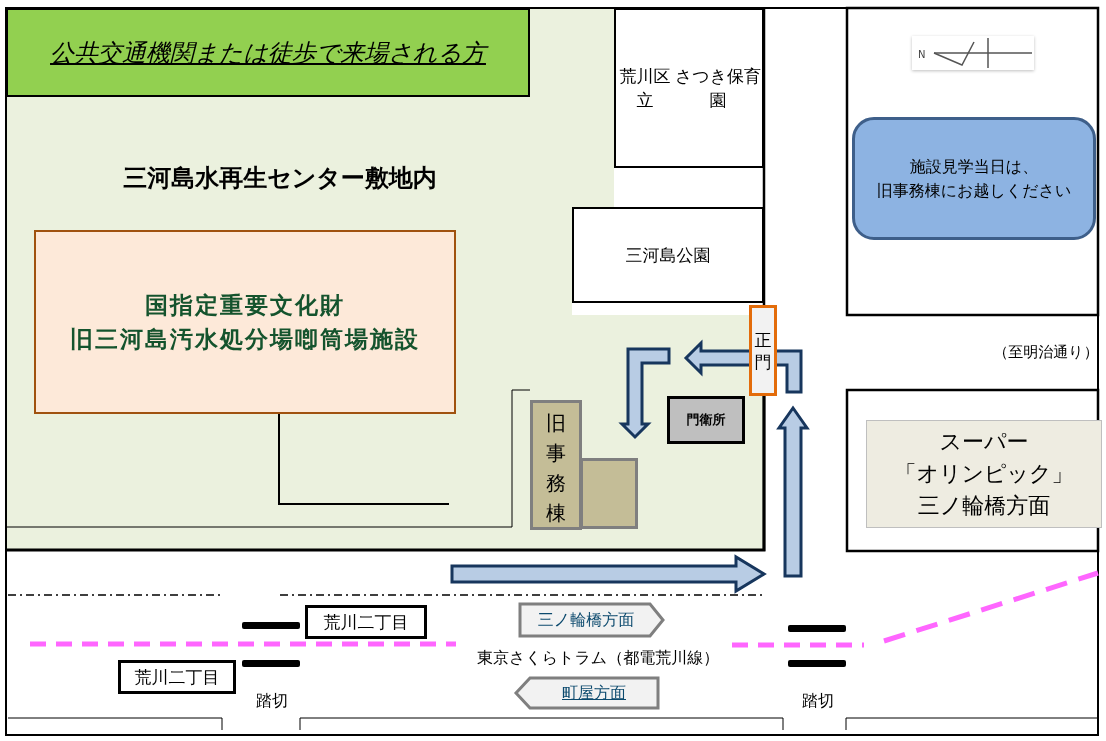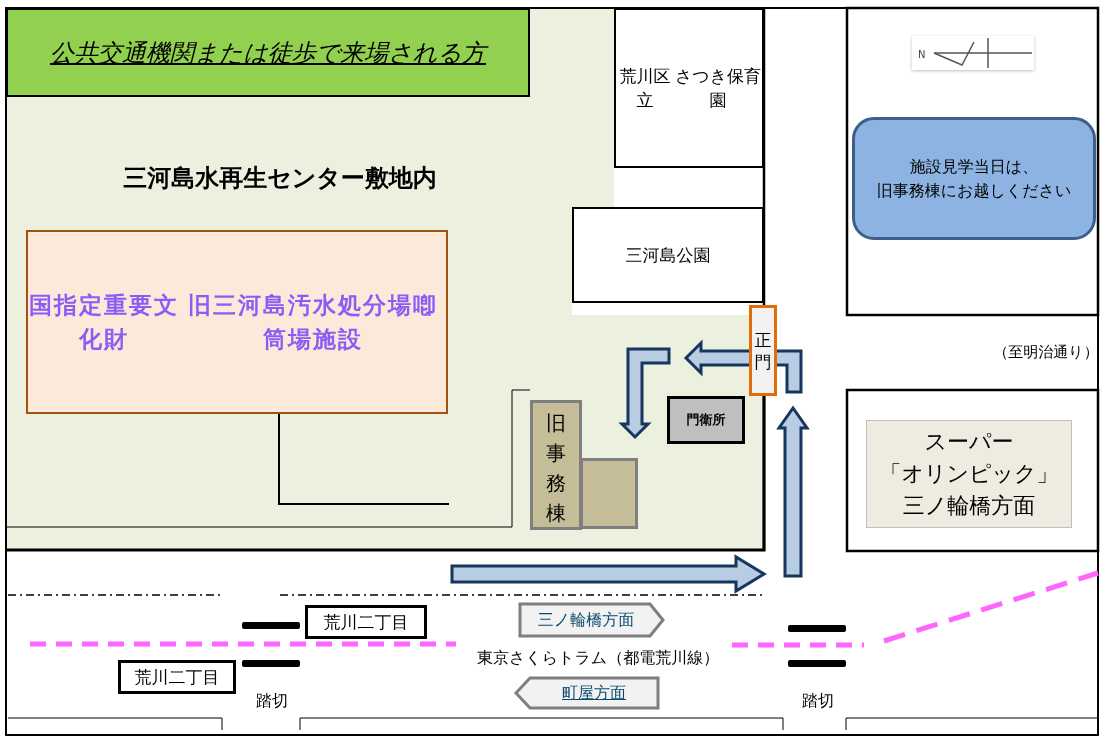--- a/index.html
+++ b/index.html
@@ -5,38 +5,38 @@
   html, body { margin:0; padding:0; background:#ffffff; }
   body { width:1106px; height:741px; position:relative; overflow:hidden;
          font-family:"DejaVu Sans", "Liberation Sans", sans-serif; color:#000; }
   .abs { position:absolute; box-sizing:border-box; }
   svg.map { position:absolute; left:0; top:0; }
   .center { display:flex; align-items:center; justify-content:center; text-align:center; }
   .title-banner { left:6px; top:8px; width:524px; height:89px; background:#92d050;
     border:2px solid #000; font-size:24px; }
   .title-banner span { text-decoration:underline;font-style:italic; }
   .site-label { left:80px; top:158px; width:400px; height:40px; font-size:24px; font-weight:bold; }
-  .heritage { left:26px; top:230px; width:422px; height:184px; background:#fde9d9;
-    border:2px solid #a0520f; color:#8b5cf6; font-size:23px; font-weight:bold; line-height:34px;
-    letter-spacing:2px; flex-direction:row; }
+  .heritage { left:34px; top:230px; width:422px; height:184px; background:#fde9d9;
+    border:2px solid #a0520f; color:#14532d; font-size:23px; font-weight:bold; line-height:34px;
+    letter-spacing:2px; flex-direction:column; }
   .nursery { left:614px; top:8px; width:150px; height:160px; background:#fff; border:2px solid #000;
     font-size:17px; line-height:24px; flex-direction:row; padding-top:0; }
   .park { left:572px; top:207px; width:192px; height:96px; background:#fff; border:2px solid #000; font-size:17px; }
   .notice { left:852px; top:117px; width:244px; height:123px; background:#8db3e2; border:3px solid #3e5f8a;
     border-radius:22px; font-size:16px; line-height:24px; flex-direction:column; }
   .compass { left:912px; top:36px; width:122px; height:34px; background:#fff;
     box-shadow:0 1px 3px rgba(0,0,0,0.25); }
   .main-gate { left:749px; top:305px; width:28px; height:91px; background:#f2f2f2; border:3px solid #e36c0a;
     font-size:17px; line-height:22px; flex-direction:column; }
   .guardhouse { left:667px; top:396px; width:78px; height:48px; background:#bfbfbf; border:3px solid #000;
     font-size:13px; font-weight:bold; }
   .old-office { left:530px; top:400px; width:52px; height:130px; background:#c4bd97; border:3px solid #7f7f7f;
     font-size:20px; line-height:30px; flex-direction:column; justify-content:flex-start; padding-top:5px; }
   .old-office-annex { left:580px; top:458px; width:58px; height:71px; background:#c4bd97; border:3px solid #7f7f7f; }
-  .super { left:866px; top:420px; width:206px; height:108px; background:#eeece1; border:1px solid #bfbfbf;
+  .super { left:866px; top:420px; width:236px; height:108px; background:#eeece1; border:1px solid #bfbfbf;
     font-size:22px; line-height:32px; flex-direction:column; }
   .meiji { left:990px; top:340px; width:112px; height:24px; font-size:15px; }
   .stop { background:#fff; border:3px solid #000; font-size:17px; }
   .stop-a { left:305px; top:605px; width:122px; height:34px; }
   .stop-b { left:118px; top:660px; width:118px; height:34px; }
   .crossing { font-size:16px; width:60px; height:22px; }
   .crossing-a { left:242px; top:690px; }
   .crossing-b { left:788px; top:690px; }
   .tram-label { left:468px; top:645px; width:260px; height:26px; font-size:16px; }
   .dir-label { font-size:16px; color:#0c4a6e; }

